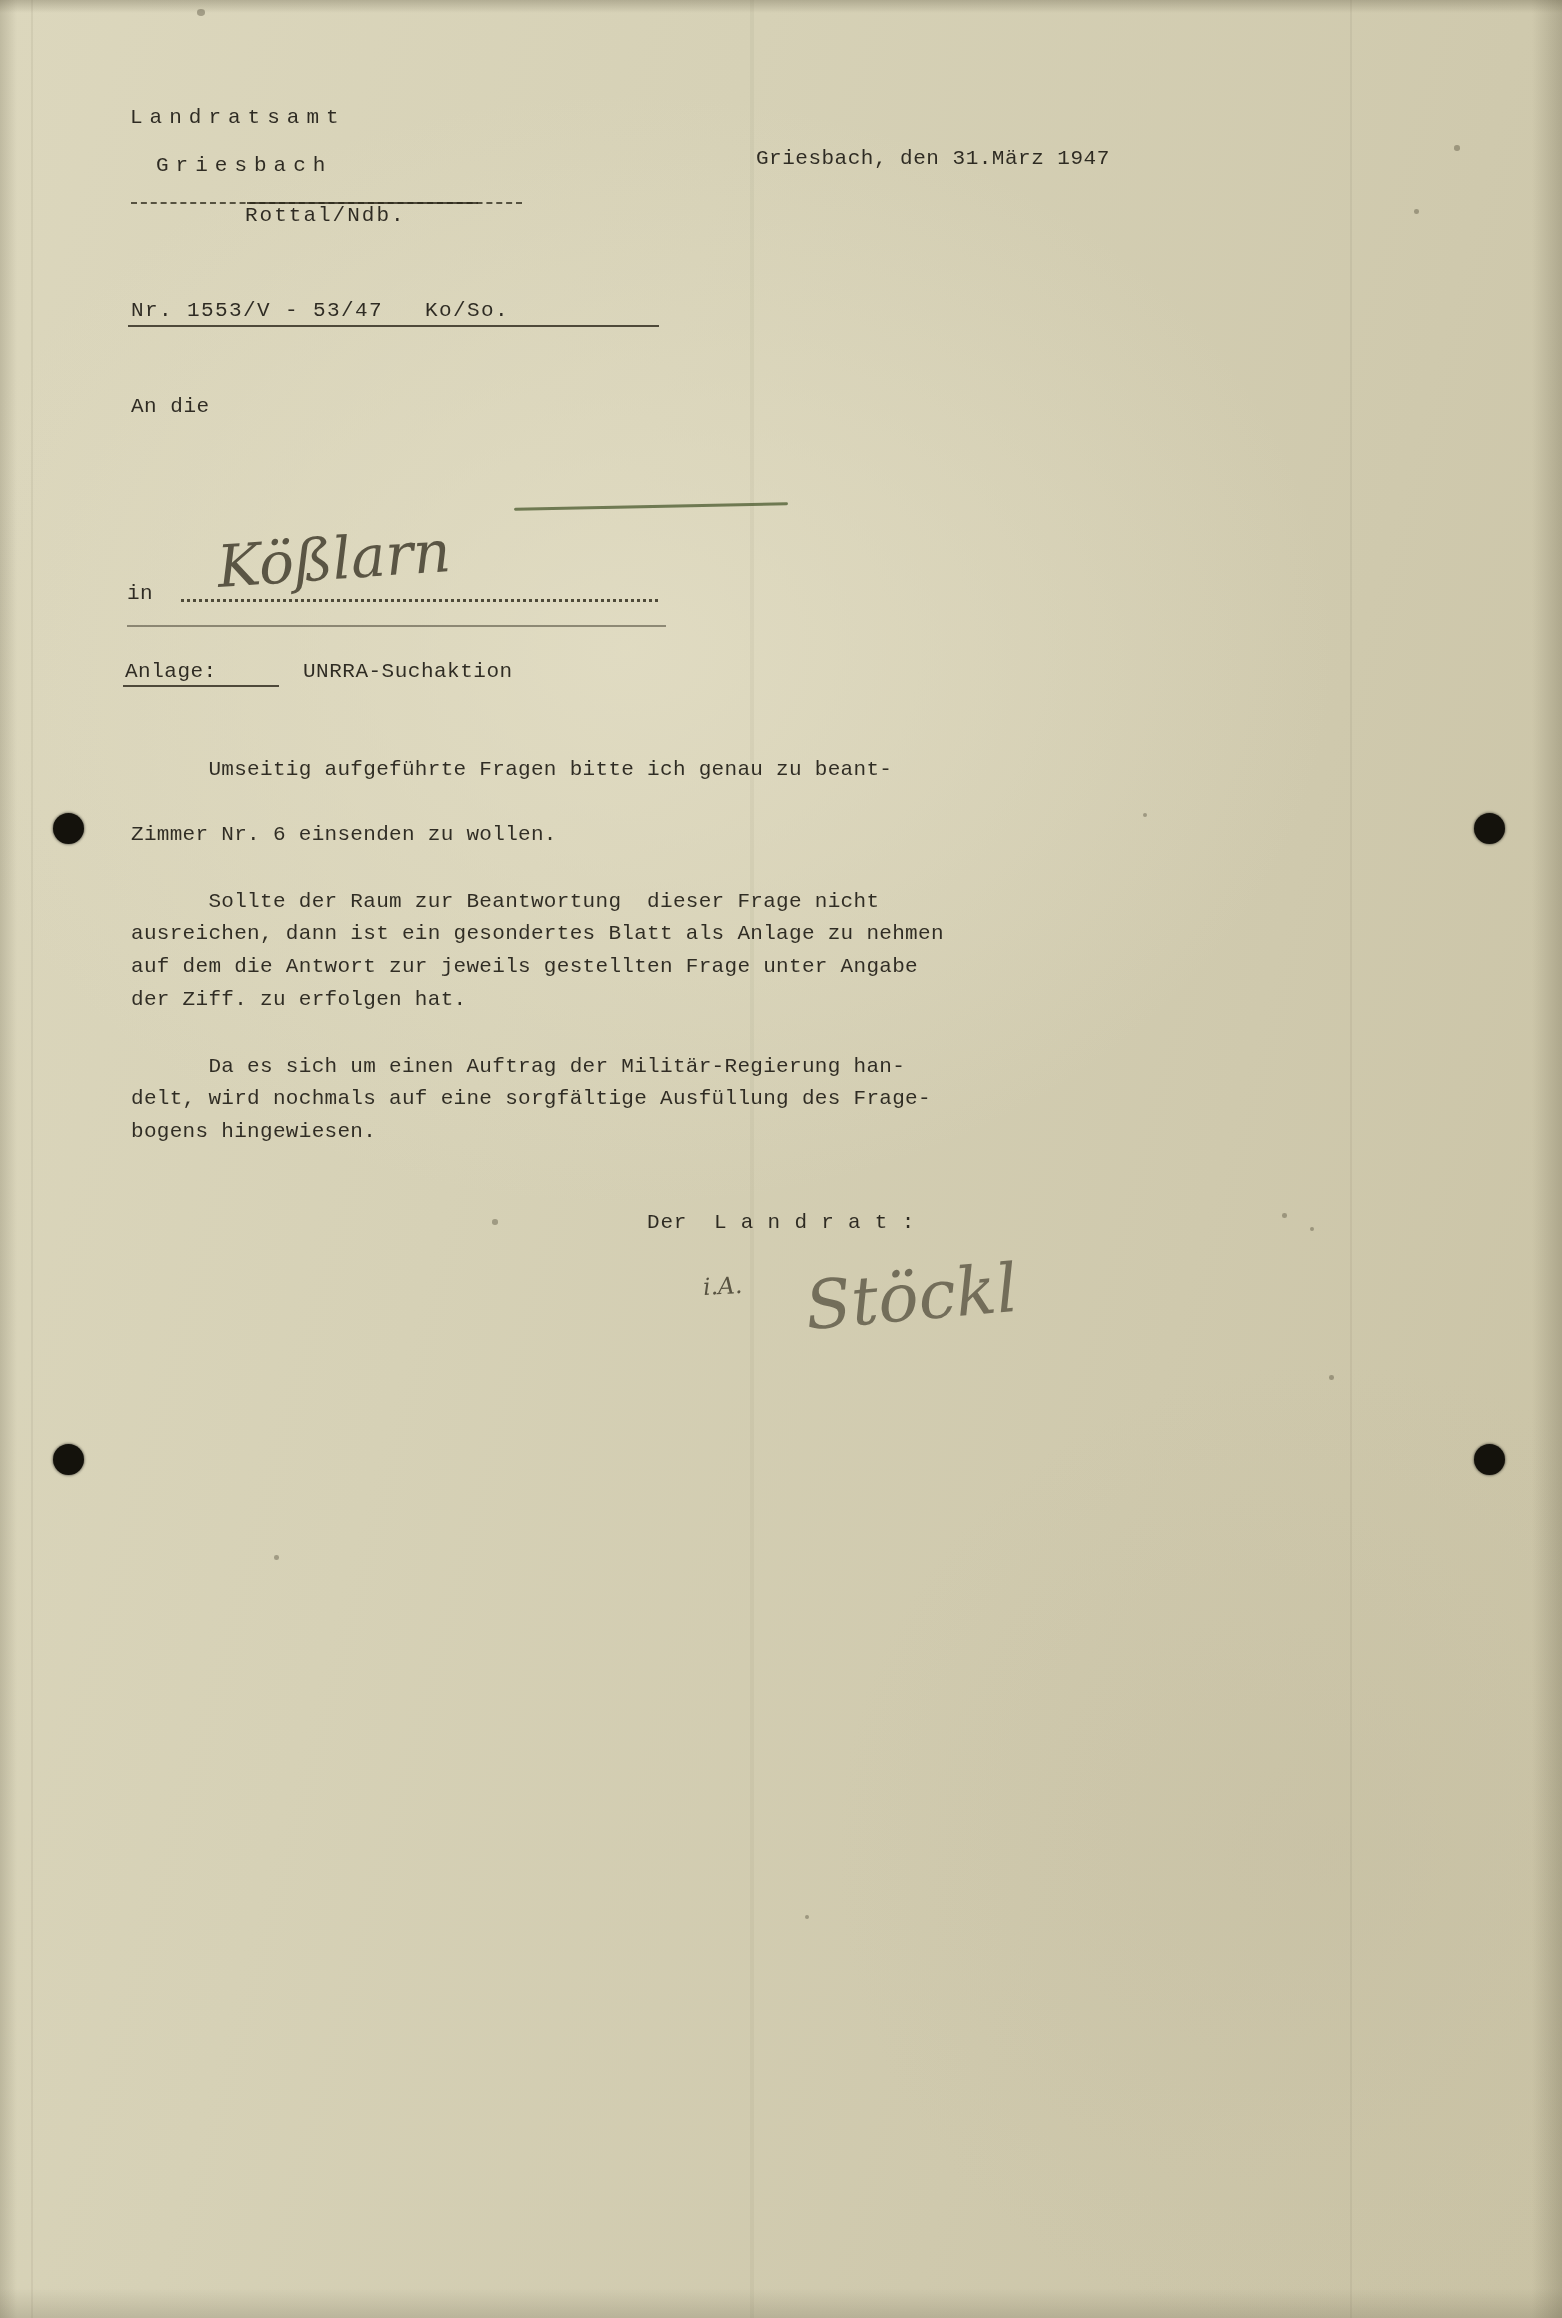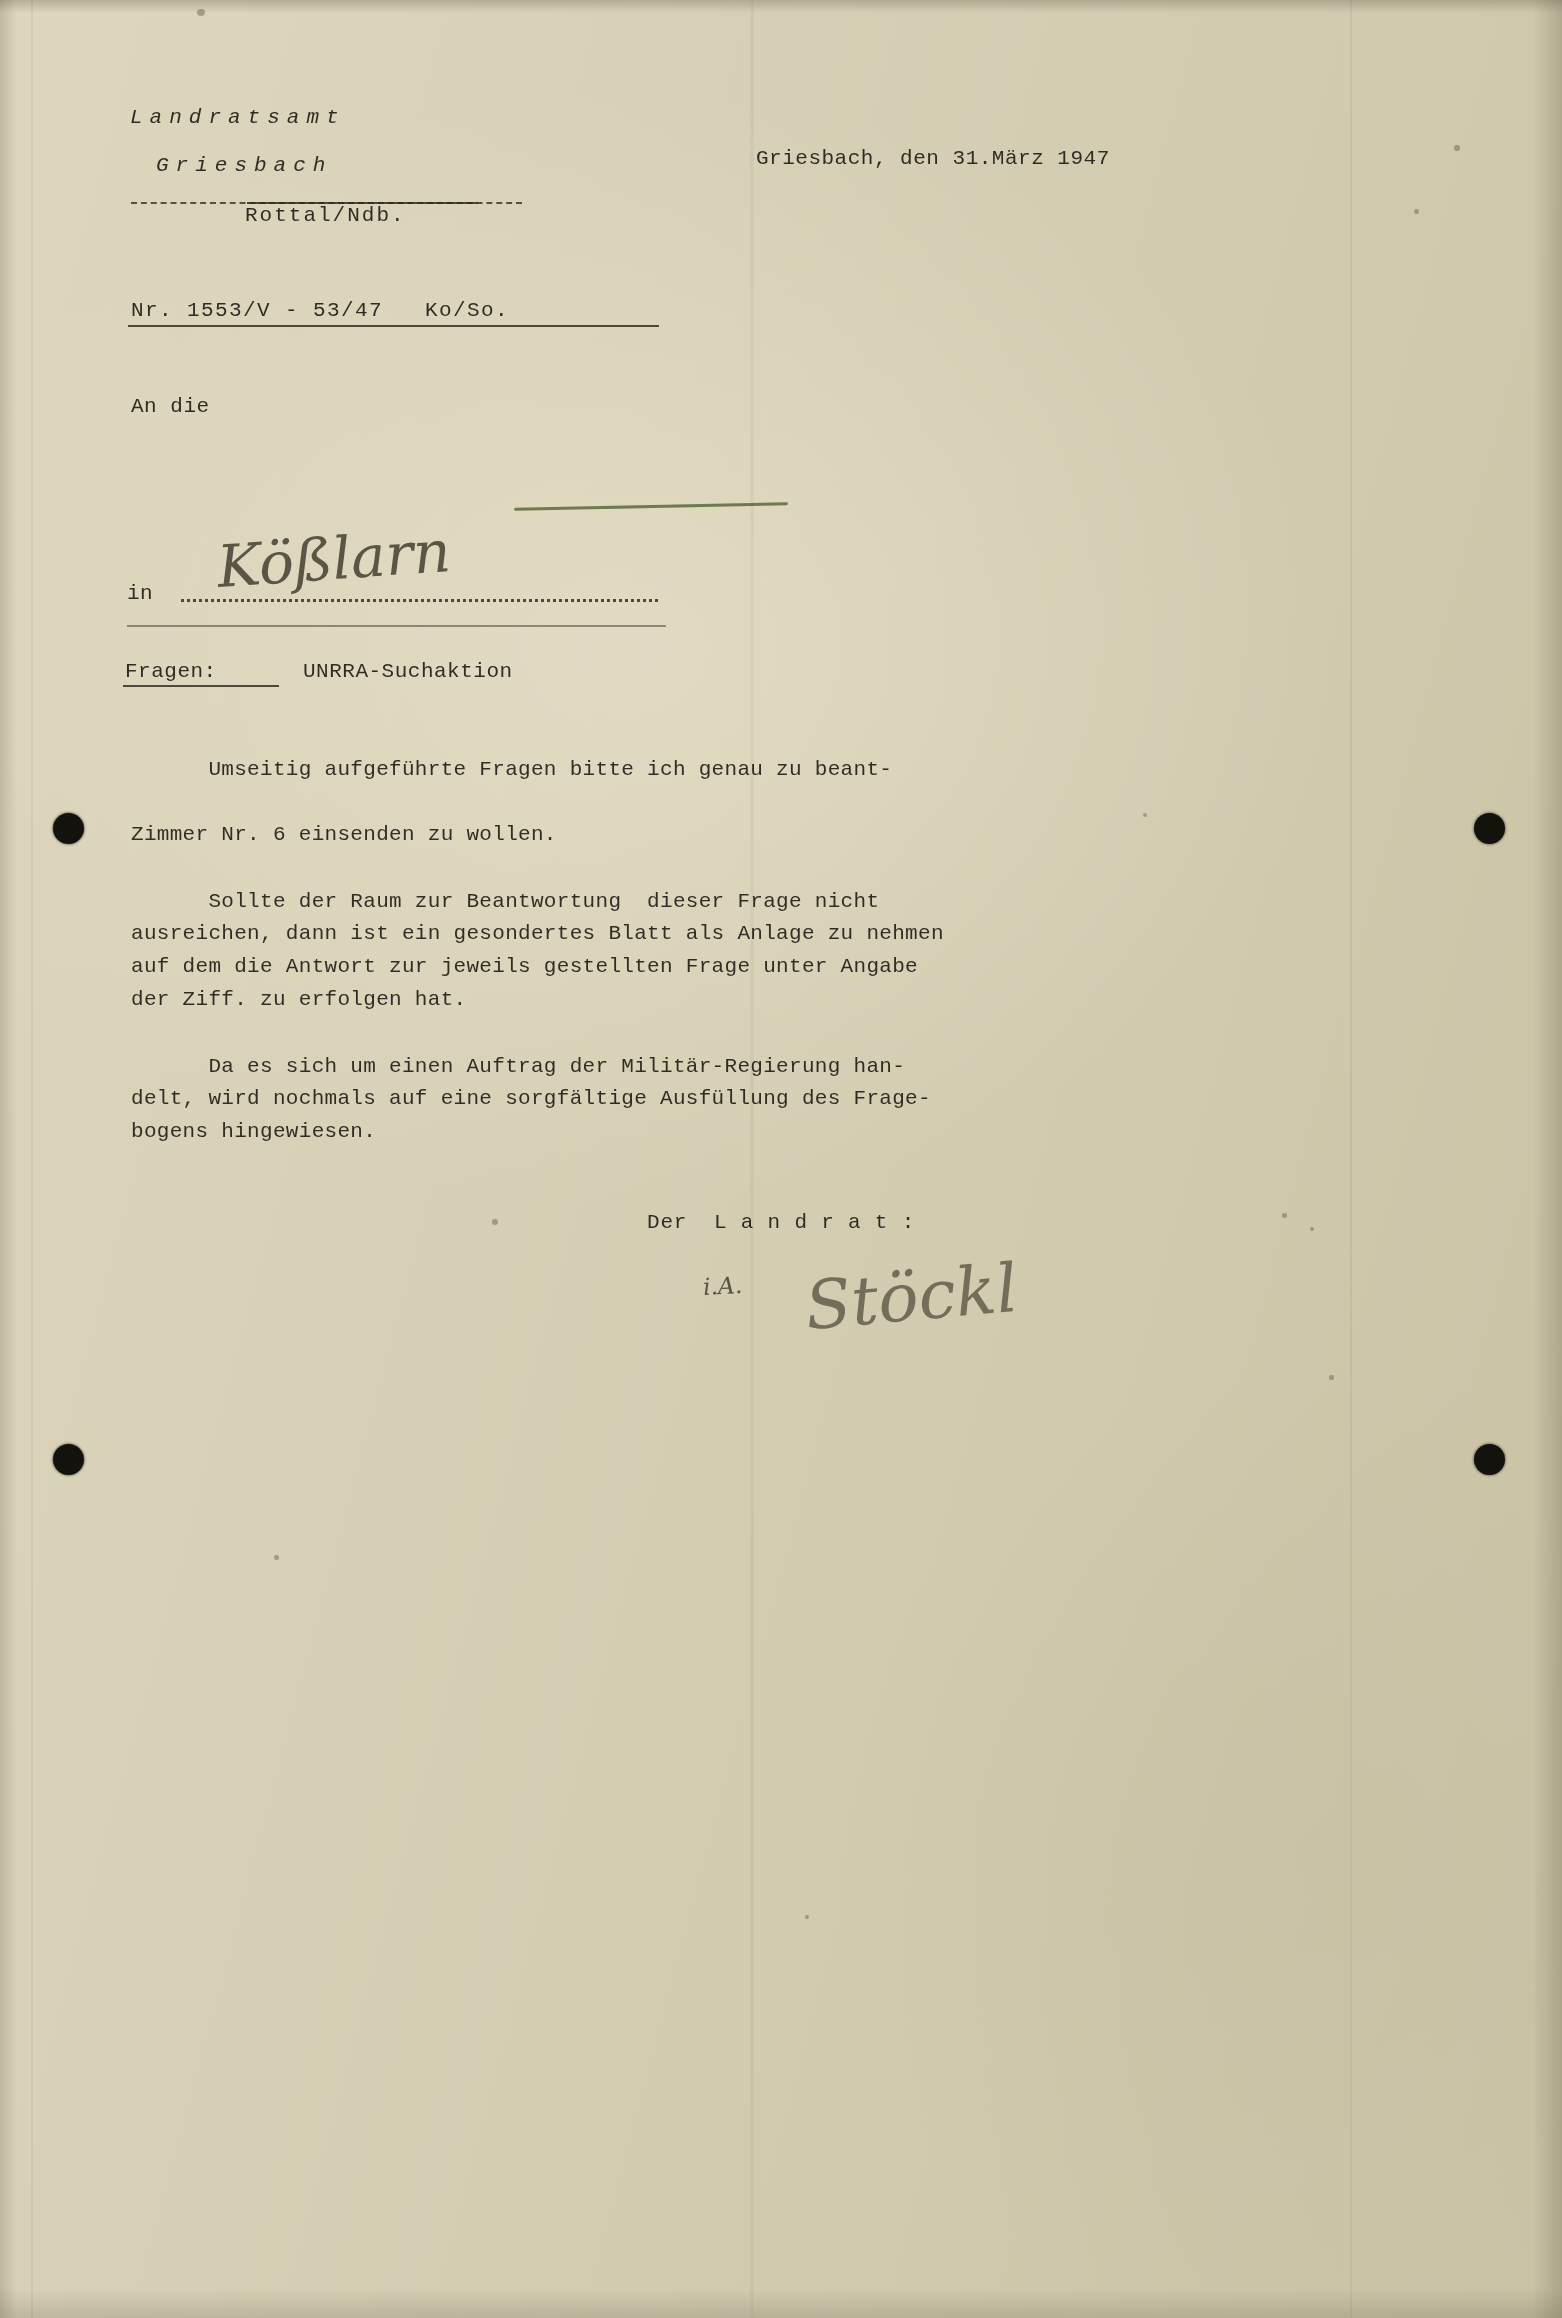--- a/index.html
+++ b/index.html
@@ -71,21 +71,21 @@
 
   .txt {
     position: absolute;
     color: #221f18;
     font-size: 21px;
     line-height: 31px;
     letter-spacing: 0.5px;
     white-space: pre;
     opacity: 0.93;
   }
-  .spaced { letter-spacing: 7px; font-style: italic; }
+  .spaced { letter-spacing: 7px; }
   .faint { opacity: 0.78; }
   .underline-el {
     position: absolute;
     background: #2a2619;
     opacity: 0.8;
   }
   .dashline {
     position: absolute;
     height: 0;
     border-top: 2.3px dashed #2b2718;
@@ -158,21 +158,21 @@
   <div class="underline-el" style="left:128px; top:325px; width:531px; height:2.3px;"></div>
 
   <div class="txt" style="left:131px; top:391px;text-align:right;">An die</div>
   <div class="green-underline" style="left:514px; top:505px; width:274px;"></div>
 
   <div class="txt" style="left:127px; top:578px;">in</div>
   <div class="dotline" style="left:181px; top:599px; width:477px;"></div>
   <div class="hand" style="left:217px; top:525px; font-size:58px; transform:rotate(-4deg);">Kößlarn</div>
   <div class="underline-el" style="left:127px; top:625px; width:539px; height:1.6px; opacity:0.45;"></div>
 
-  <div class="txt" style="left:125px; top:656px;">Fragen:</div>
+  <div class="txt" style="left:125px; top:656px;">Anlage:</div>
   <div class="underline-el" style="left:123px; top:685px; width:156px; height:2.3px;"></div>
   <div class="txt" style="left:303px; top:656px;">UNRRA-Suchaktion</div>
 
   <div class="para" style="left:131px; top:753px;">      Umseitig aufgeführte Fragen bitte ich genau zu beant-</div>
   <div class="para" style="left:131px; top:818px;">Zimmer Nr. 6 einsenden zu wollen.</div>
 
   <div class="para" style="left:131px; top:885px;">      Sollte der Raum zur Beantwortung  dieser Frage nicht</div>
   <div class="para" style="left:131px; top:950px;">auf dem die Antwort zur jeweils gestellten Frage unter Angabe</div>
   <div class="para" style="left:131px; top:917px;">ausreichen, dann ist ein gesondertes Blatt als Anlage zu nehmen</div>
   <div class="para" style="left:131px; top:983px;">der Ziff. zu erfolgen hat.</div>

